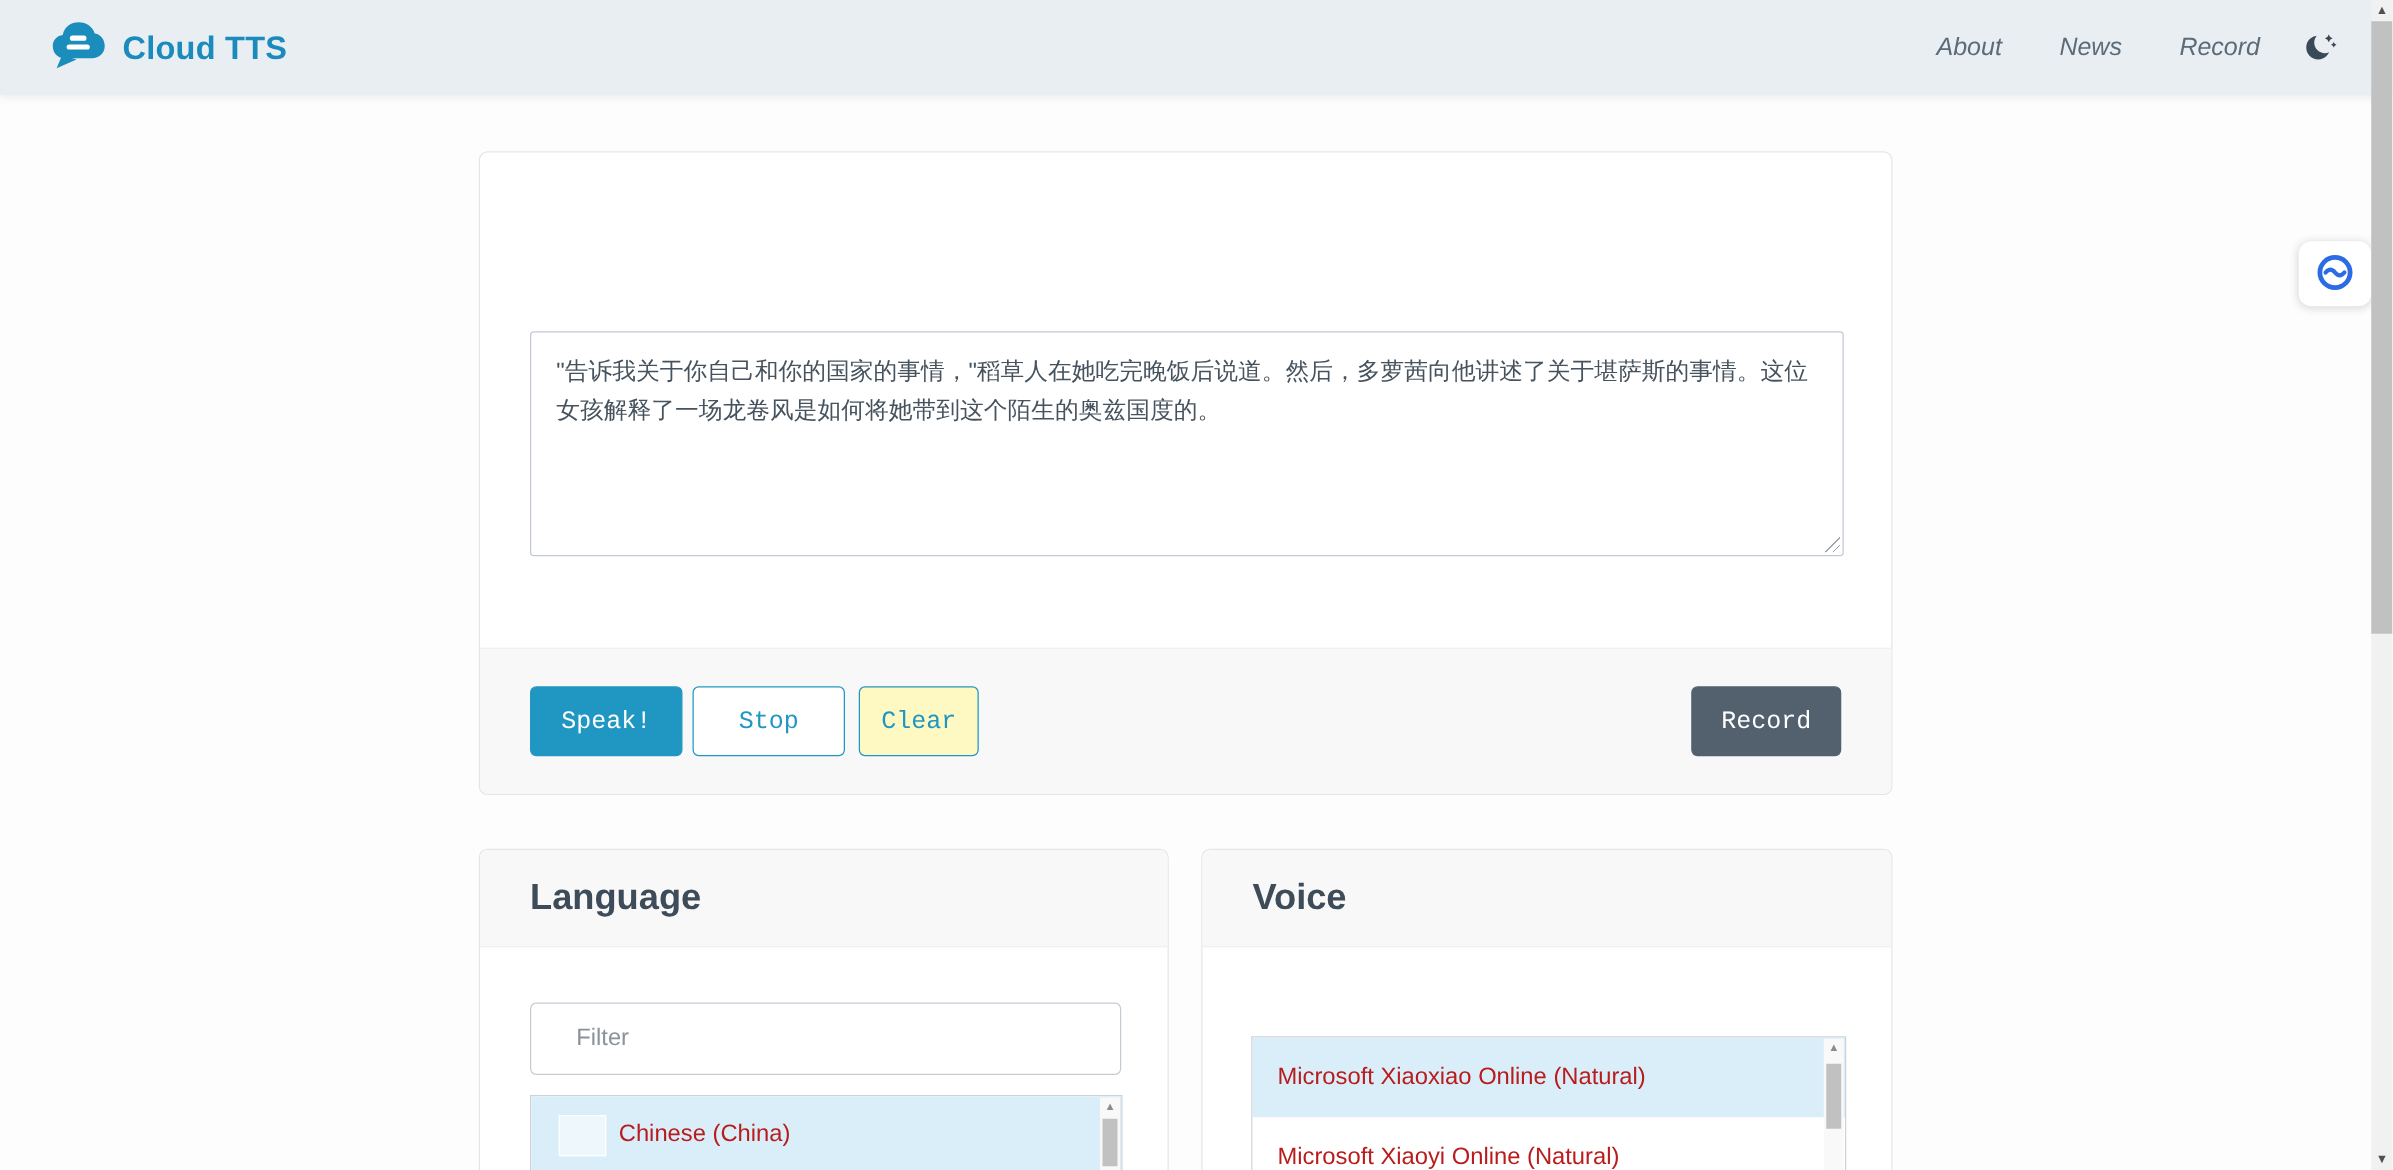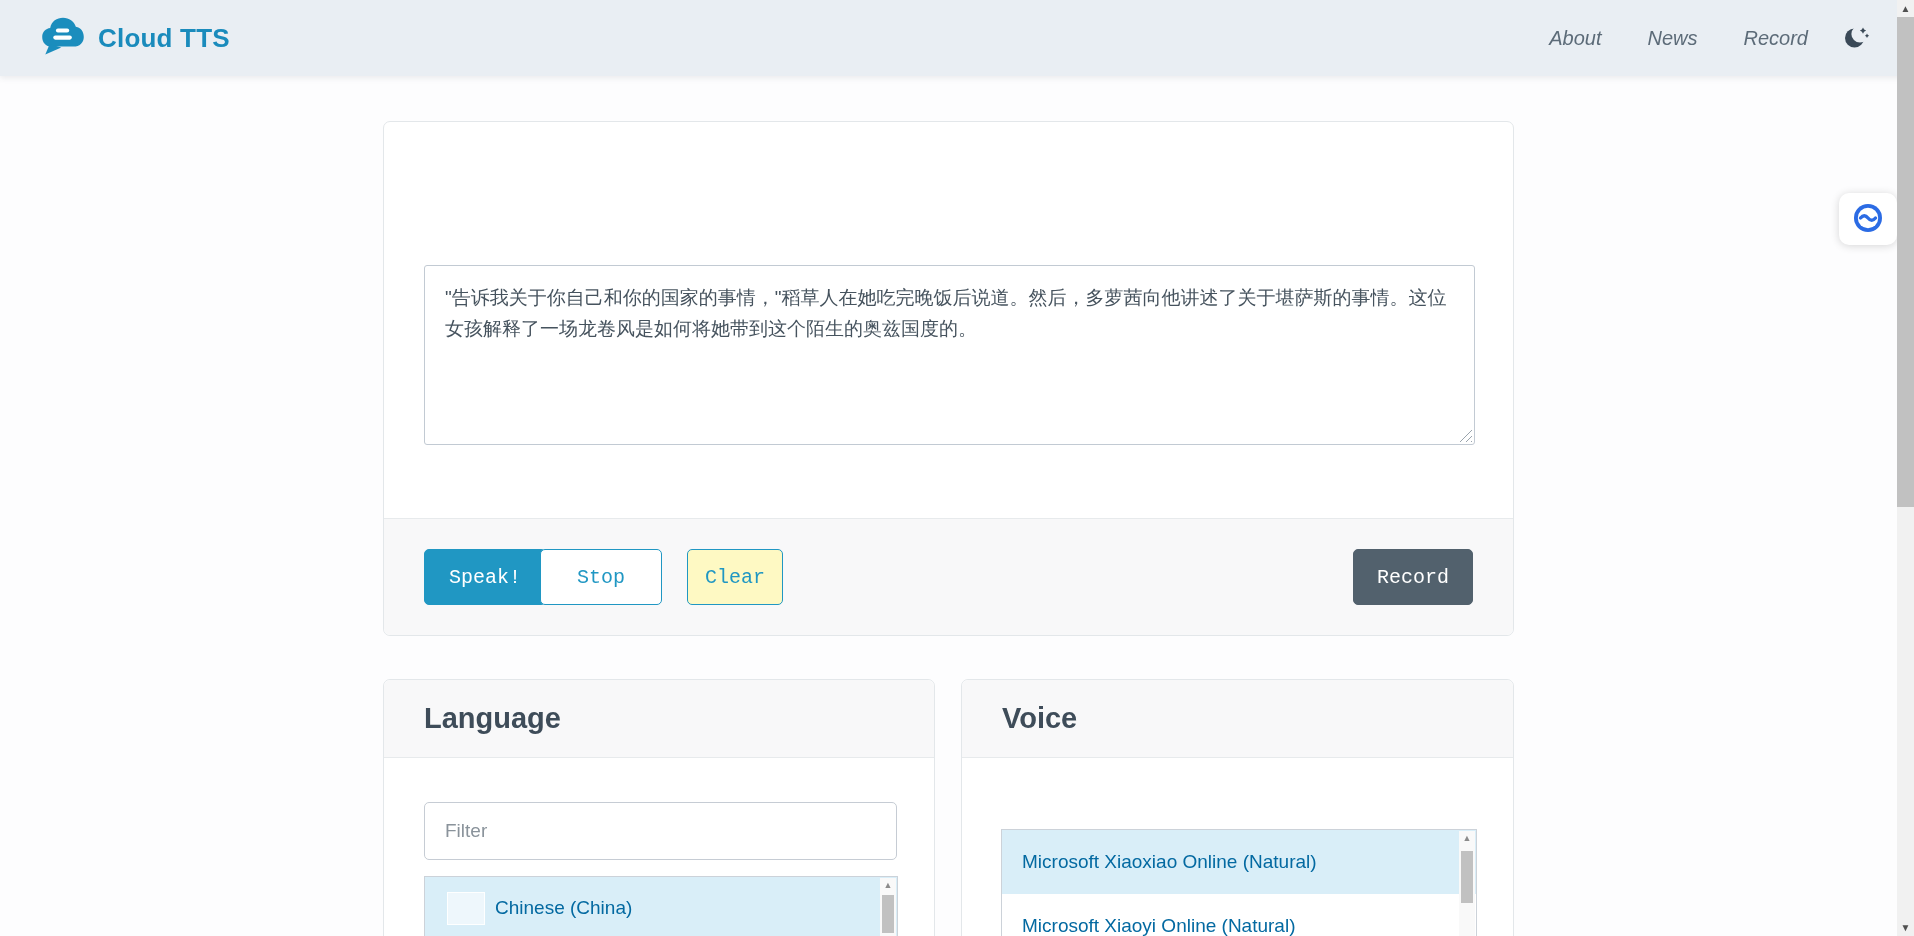--- a/index.html
+++ b/index.html
@@ -31,37 +31,37 @@
                   font-size:19px; line-height:31px; color:#46535e; resize:none; outline:none; background:#fff; }
   .resize-grip { position:absolute; left:1074px; top:306px; width:14px; height:14px; pointer-events:none;
                  background:repeating-linear-gradient(135deg, transparent 0 3px, #9aa4ad 3px 4px); 
                  clip-path:polygon(100% 0, 100% 100%, 0 100%); }
 
   .card-footer { position:absolute; left:0; bottom:0; width:100%; height:117px; background:#f8f8f9;
                  border-top:1px solid #e7eaec; border-radius:0 0 7px 7px; }
   .btn { position:absolute; top:30px; height:56px; border-radius:5px; font-size:20px;
          font-family:Liberation Mono, monospace; cursor:pointer; }
   .btn-speak  { left:40px;  width:122px; background:#2097c3; border:1px solid #2097c3; color:#fff; }
-  .btn-stop   { left:156px; width:122px; background:#fff; border:1px solid #2097c3; color:#2097c3; }
+  .btn-stop   { left:170px; width:122px; background:#fff; border:1px solid #2097c3; color:#2097c3; }
   .btn-clear  { left:303px; width:96px; background:#fef9c3; border:1px solid #2097c3; color:#2097c3; }
   .btn-record { right:40px; width:120px; background:#52616d; border:1px solid #52616d; color:#fff; }
 
   .language-card { left:383px; top:679px; width:552px; height:330px; }
   .voice-card    { left:961px; top:679px; width:553px; height:330px; }
   .language-card .card-header, .voice-card .card-header { height:78px; }
 
   .filter-input { position:absolute; left:40px; top:122px; width:473px; height:58px;
                   border:1px solid #c6ccd4; border-radius:5px; font-size:19px; color:#46535e;
-                  padding:0 20px; outline:none; font-family:inherit; }
+                  padding:0 36px; outline:none; font-family:inherit; }
   .filter-input::placeholder { color:#8a939b; }
 
   .listbox { position:absolute; border:1px solid #ccd2d9; background:#fff; overflow:hidden; }
   .language-listbox { left:40px; top:196px; width:474px; height:132px; }
   .voice-listbox    { left:39px; top:149px; width:476px; height:179px; }
-  .list-item { display:flex; align-items:center; font-size:19px; color:#0369a1; cursor:pointer; background:#fff; }
+  .list-item { display:flex; align-items:center; font-size:19px; color:#b91c1c; cursor:pointer; background:#fff; }
   .list-item.selected { background:#d9eef8; }
   .language-listbox .list-item { height:62px; padding-left:22px; }
   .voice-listbox .list-item { height:64px; padding-left:20px; }
   .flag-placeholder { width:38px; height:33px; margin-right:10px; background:rgba(255,255,255,.55);
                       border:1px solid rgba(255,255,255,.9); }
 
   
   .inner-scrollbar { position:absolute; top:1px; right:1px; width:16px; bottom:1px; background:#f9f9f9; }
   .inner-scrollbar .sb-up { position:absolute; top:0; left:0; width:16px; height:15px; color:#8b8b8b;
                             font-size:9px; text-align:center; line-height:15px; cursor:pointer; }

